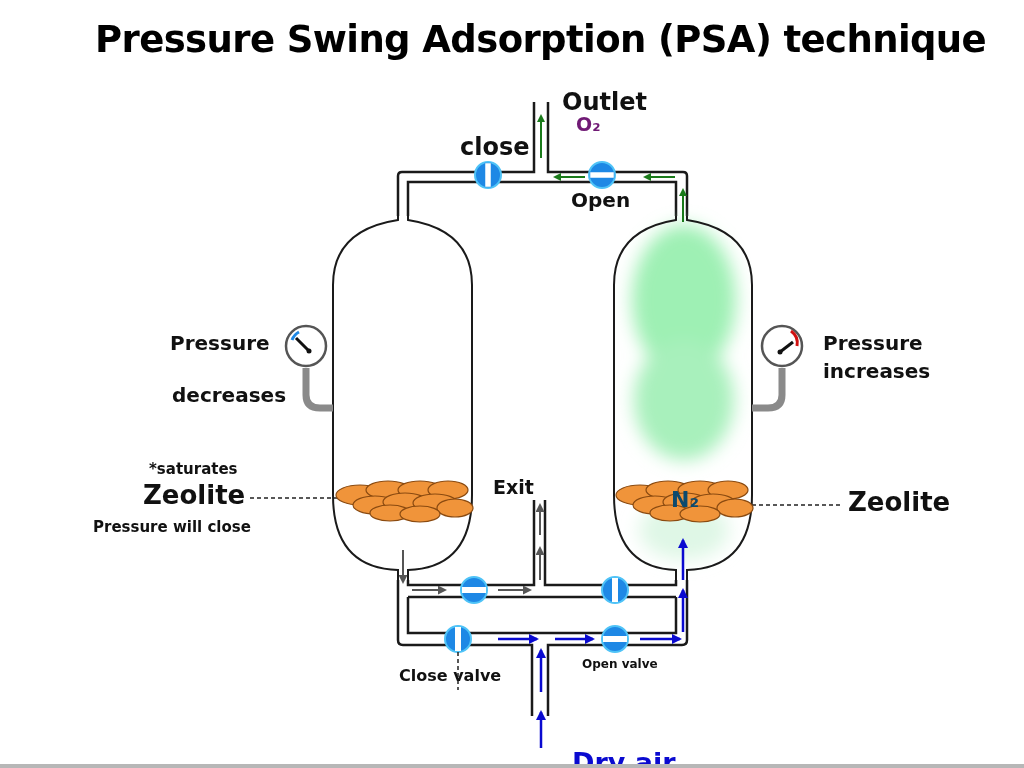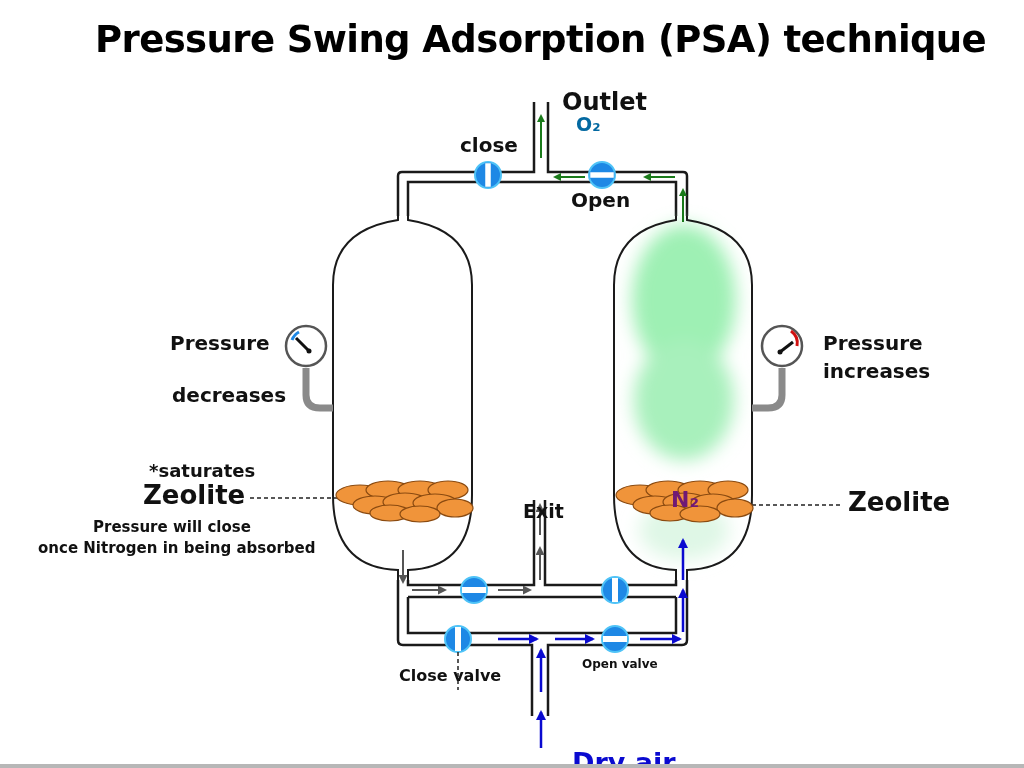--- a/index.html
+++ b/index.html
@@ -152,37 +152,36 @@
     <circle cx="782" cy="346" r="20" fill="#fff" stroke="#555" stroke-width="2.5"></circle>
     <path d="M791,331 A15,15 0 0 1 797,346" fill="none" stroke="#d01010" stroke-width="3"></path>
     <line x1="780" y1="352" x2="793" y2="342" stroke="#111" stroke-width="3"></line>
     <circle cx="780" cy="352" r="2.5" fill="#111"></circle>
   </g>
 </svg>
 
 <div class="t title">Pressure Swing Adsorption (PSA) technique</div>
 
 <div class="t" style="left:562px;top:88px;font-size:24px;">Outlet</div>
-<div class="t" style="left:576px;top:113px;font-size:19px;color:#0369a1;">O₂</div>
-<div class="t" style="left:460px;top:133px;font-size:20px;">close</div>
+<div class="t" style="left:576px;top:113px;font-size:19px;color:#701a75;">O₂</div>
+<div class="t" style="left:460px;top:133px;font-size:24px;">close</div>
 <div class="t" style="left:571px;top:188px;font-size:20px;">Open</div>
 
 <div class="t" style="left:170px;top:331px;font-size:20px;">Pressure</div>
 <div class="t" style="left:172px;top:359px;font-size:20px;margin-top:24px;">decreases</div>
 <div class="t" style="left:823px;top:331px;font-size:20px;">Pressure</div>
 <div class="t" style="left:823px;top:359px;font-size:20px;">increases</div>
 
-<div class="t" style="left:149px;top:460px;font-size:18px;">*saturates</div>
+<div class="t" style="left:149px;top:460px;font-size:15px;">*saturates</div>
 <div class="t" style="left:143px;top:480px;font-size:26px;">Zeolite</div>
 <div class="t" style="left:93px;top:518px;font-size:15px;">Pressure will close</div>
-<div class="t" style="left:38px;top:539px;font-size:15px;">once Nitrogen in being absorbed</div>
 
 <div class="t" style="left:848px;top:487px;font-size:26px;">Zeolite</div>
-<div class="t" style="left:671px;top:487px;font-size:22px;color:#701a75;">N₂</div>
+<div class="t" style="left:671px;top:487px;font-size:22px;color:#0c4a6e;">N₂</div>
 
-<div class="t" style="left:523px;top:476px;font-size:19px;margin-top:24px;">Exit</div>
+<div class="t" style="left:493px;top:476px;font-size:19px;">Exit</div>
 <div class="t" style="left:453px;top:555px;font-size:16px;"></div>
 <div class="t" style="left:399px;top:666px;font-size:16px;">Close valve</div>
 <div class="t" style="left:582px;top:657px;font-size:12px;">Open valve</div>
 <div class="t" style="left:572px;top:716px;font-size:27px;color:#0a0ad0;margin-top:31px;">Dry air</div>
 
 <div class="bottom-bar"></div>
 </div>
 
 </body></html>

